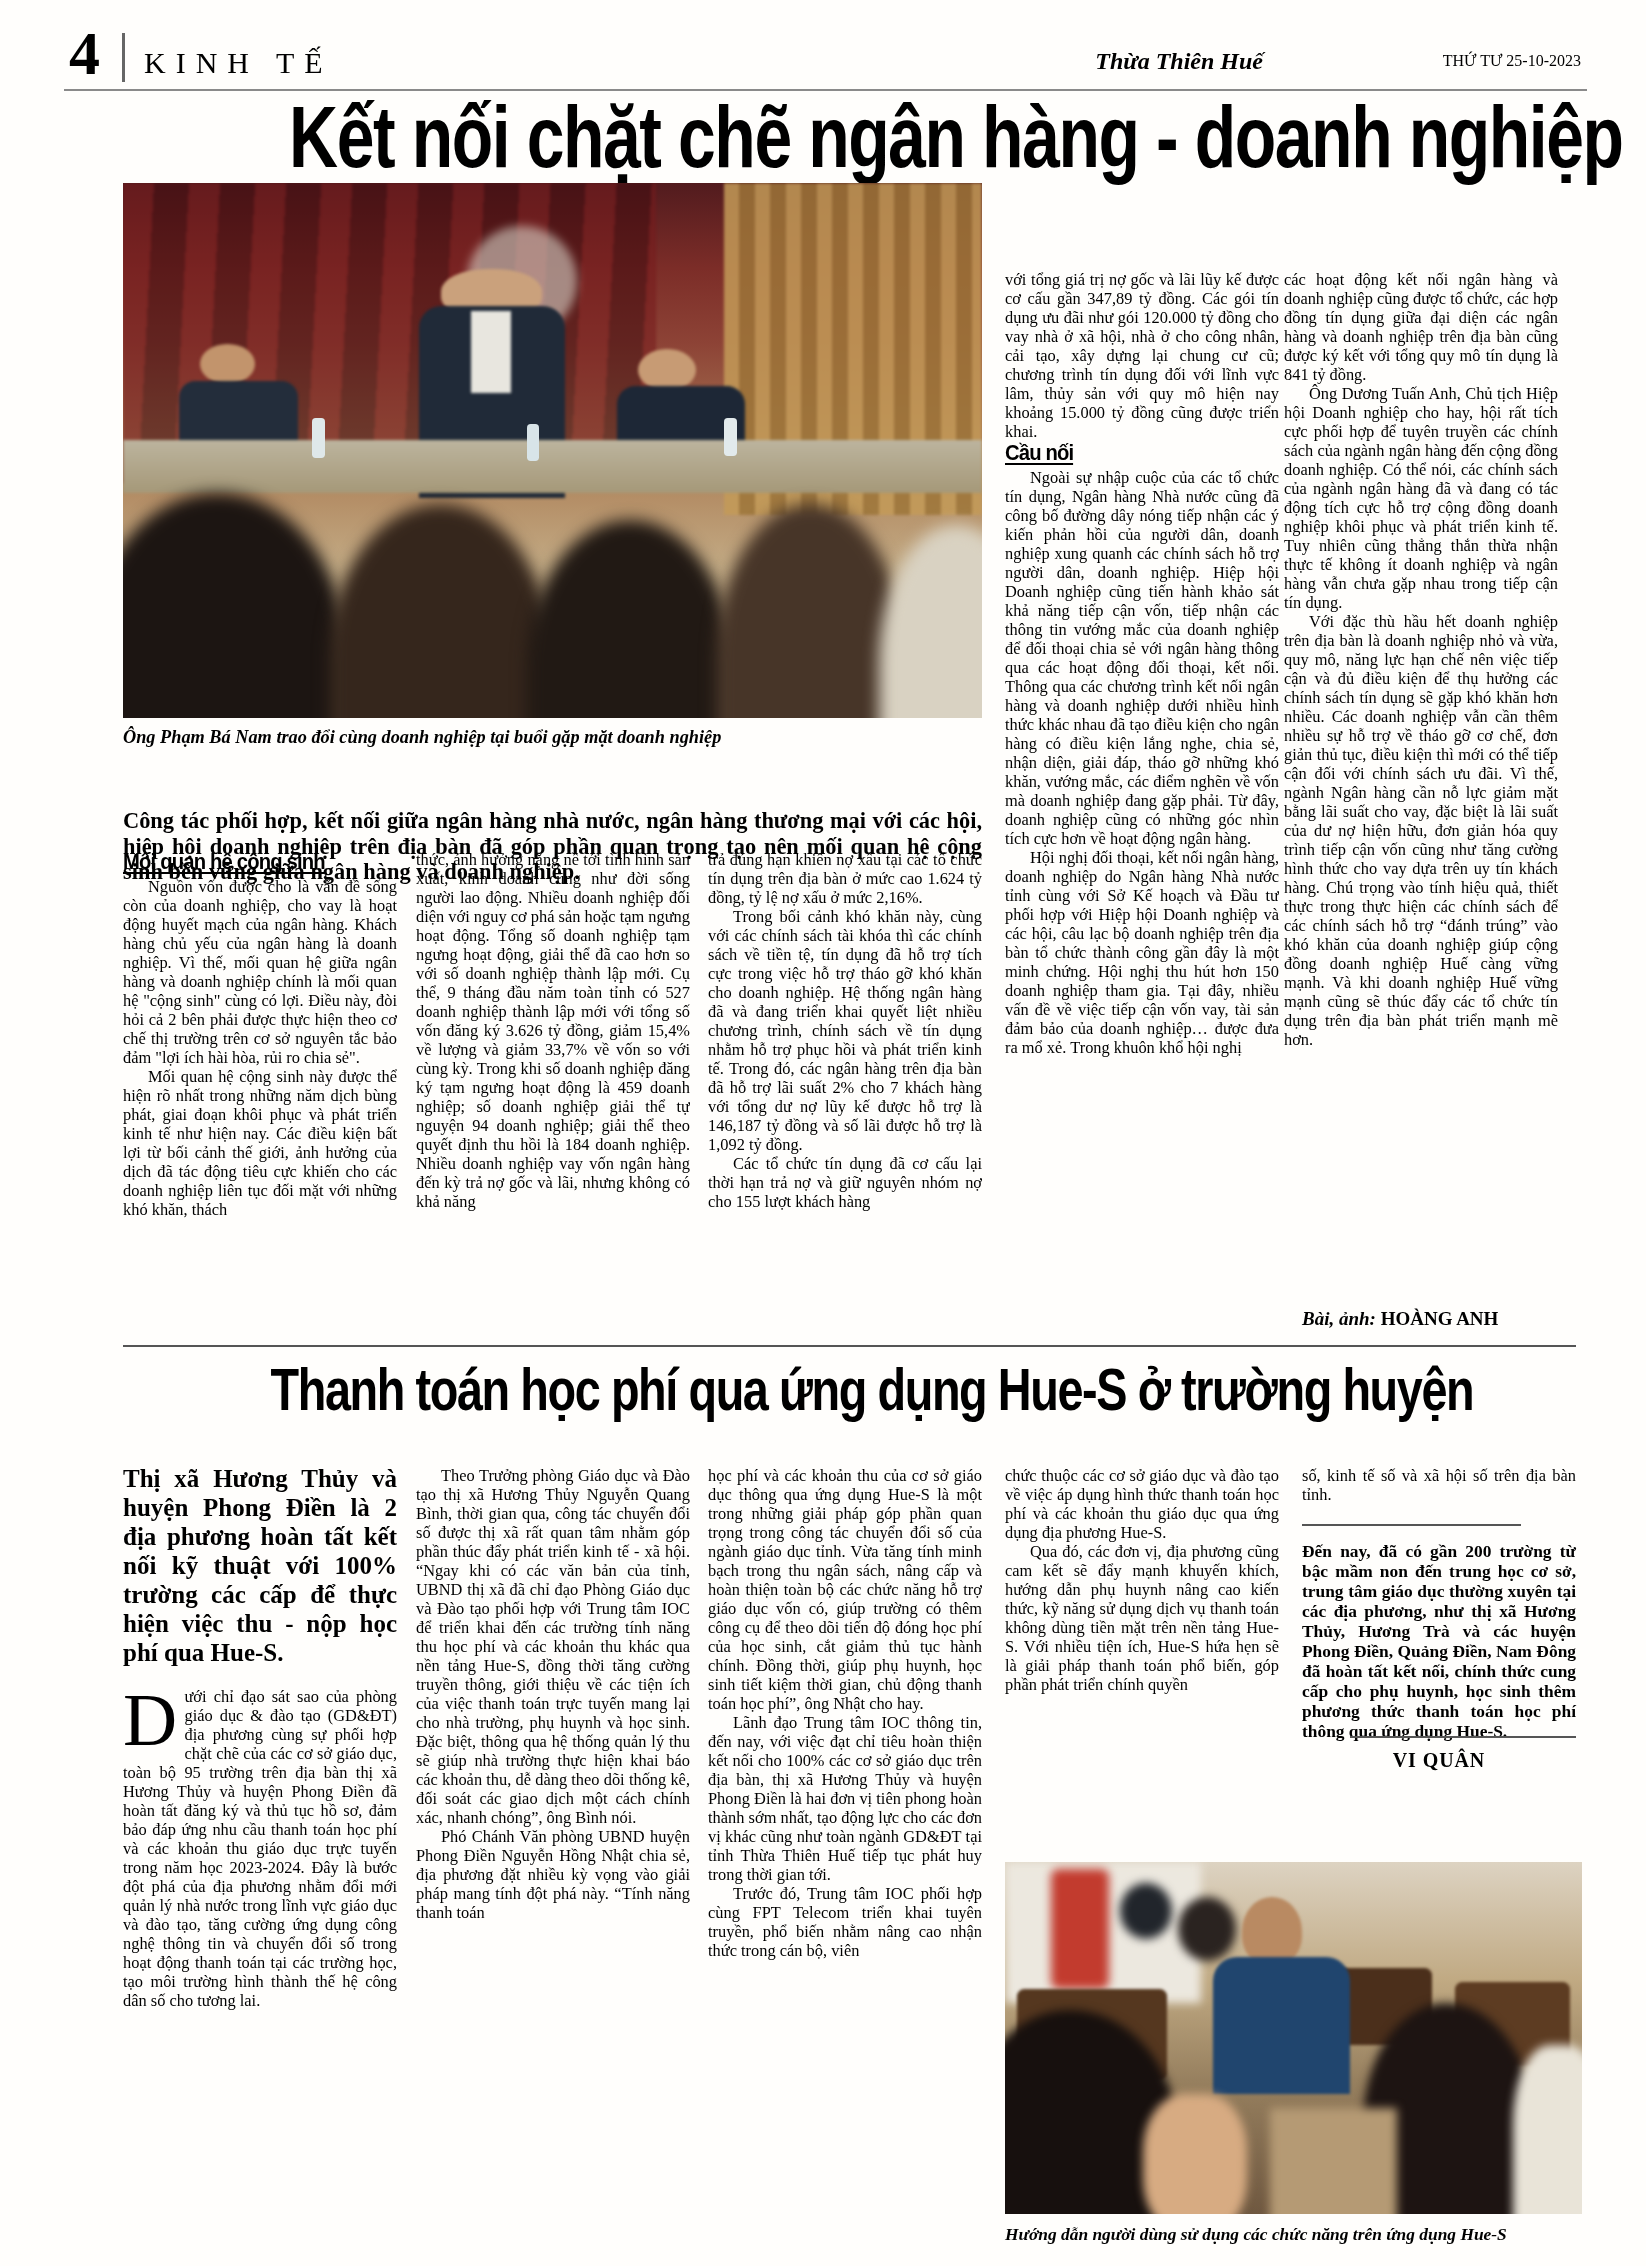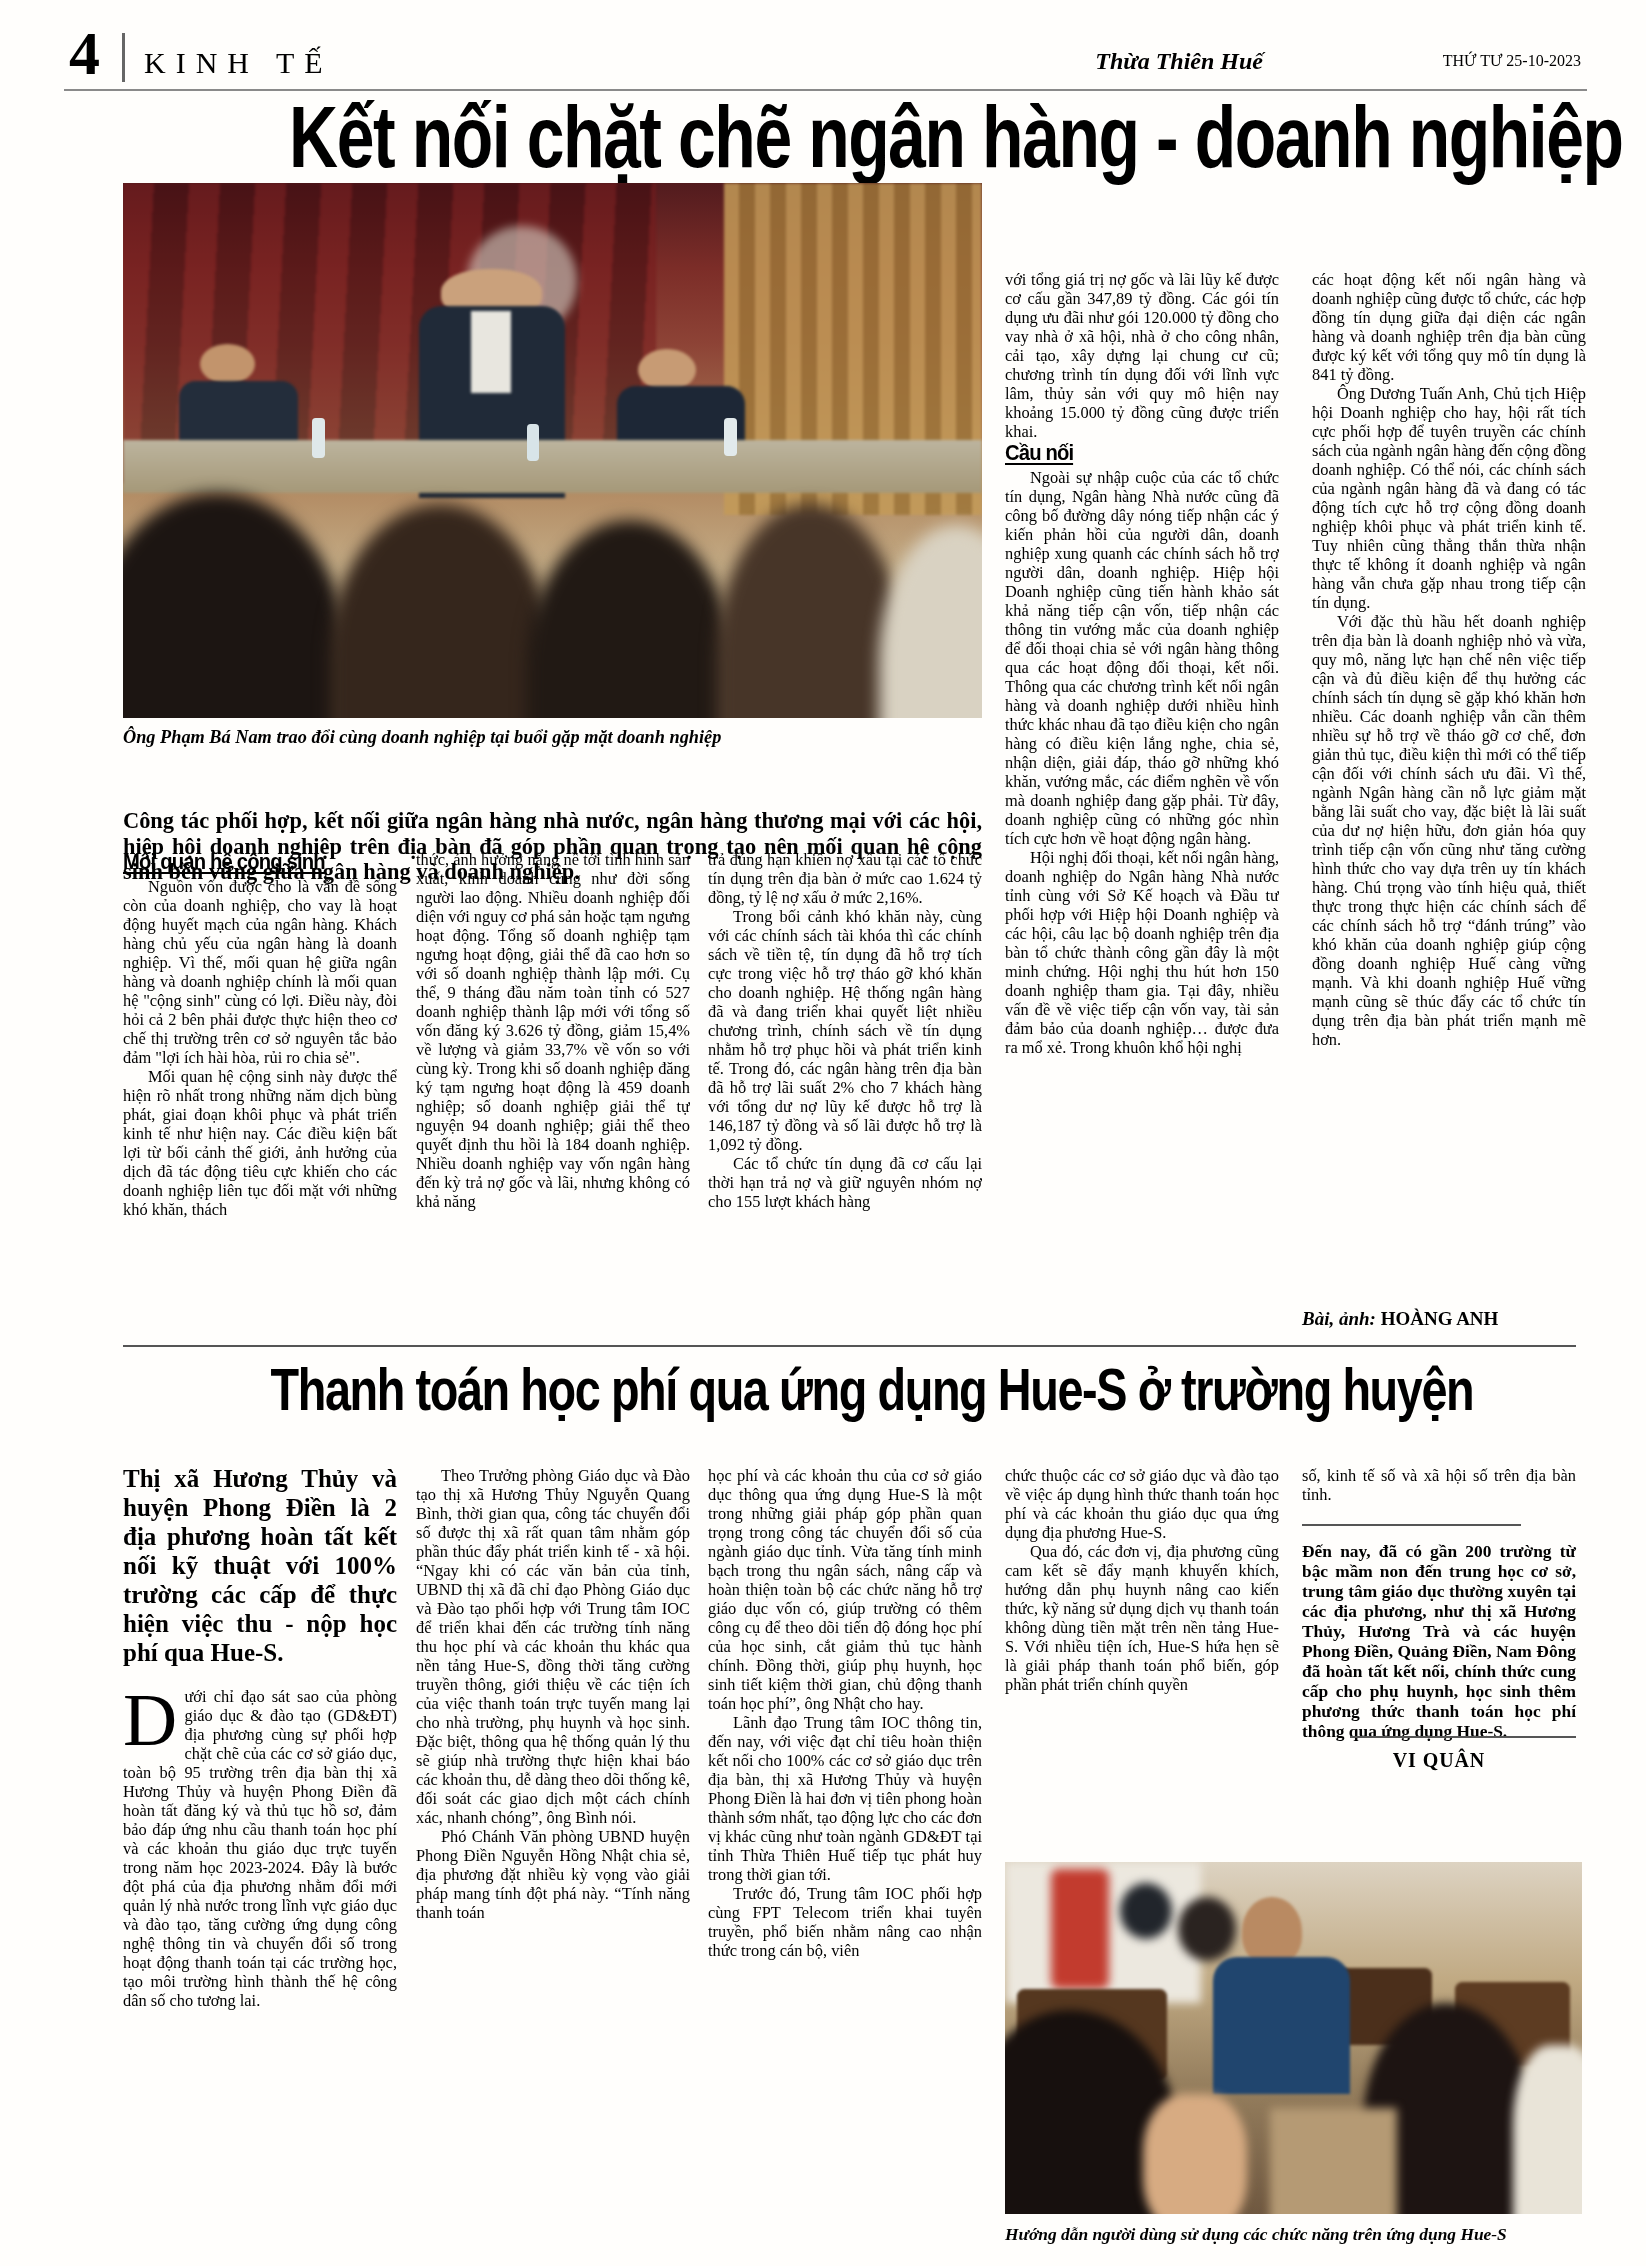--- a/index.html
+++ b/index.html
@@ -107,21 +107,21 @@
     <p>Trong bối cảnh khó khăn này, cùng với các chính sách tài khóa thì các chính sách về tiền tệ, tín dụng đã hỗ trợ tích cực trong việc hỗ trợ tháo gỡ khó khăn cho doanh nghiệp. Hệ thống ngân hàng đã và đang triển khai quyết liệt nhiều chương trình, chính sách về tín dụng nhằm hỗ trợ phục hồi và phát triển kinh tế. Trong đó, các ngân hàng trên địa bàn đã hỗ trợ lãi suất 2% cho 7 khách hàng với tổng dư nợ lũy kế được hỗ trợ là 146,187 tỷ đồng và số lãi được hỗ trợ là 1,092 tỷ đồng.</p>
     <p>Các tổ chức tín dụng đã cơ cấu lại thời hạn trả nợ và giữ nguyên nhóm nợ cho 155 lượt khách hàng</p>
   </div>
 
   <div class="abs col" style="left:1005px;top:270px;width:274px;height:1067px;">
     <p class="noind">với tổng giá trị nợ gốc và lãi lũy kế được cơ cấu gần 347,89 tỷ đồng. Các gói tín dụng ưu đãi như gói 120.000 tỷ đồng cho vay nhà ở xã hội, nhà ở cho công nhân, cải tạo, xây dựng lại chung cư cũ; chương trình tín dụng đối với lĩnh vực lâm, thủy sản với quy mô hiện nay khoảng 15.000 tỷ đồng cũng được triển khai.</p>
     <div><span class="subhead">Cầu nối</span></div>
     <p>Ngoài sự nhập cuộc của các tổ chức tín dụng, Ngân hàng Nhà nước cũng đã công bố đường dây nóng tiếp nhận các ý kiến phản hồi của người dân, doanh nghiệp xung quanh các chính sách hỗ trợ người dân, doanh nghiệp. Hiệp hội Doanh nghiệp cũng tiến hành khảo sát khả năng tiếp cận vốn, tiếp nhận các thông tin vướng mắc của doanh nghiệp để đối thoại chia sẻ với ngân hàng thông qua các hoạt động đối thoại, kết nối. Thông qua các chương trình kết nối ngân hàng và doanh nghiệp dưới nhiều hình thức khác nhau đã tạo điều kiện cho ngân hàng có điều kiện lắng nghe, chia sẻ, nhận diện, giải đáp, tháo gỡ những khó khăn, vướng mắc, các điểm nghẽn về vốn mà doanh nghiệp đang gặp phải. Từ đây, doanh nghiệp cũng có những góc nhìn tích cực hơn về hoạt động ngân hàng.</p>
     <p>Hội nghị đối thoại, kết nối ngân hàng, doanh nghiệp do Ngân hàng Nhà nước tỉnh cùng với Sở Kế hoạch và Đầu tư phối hợp với Hiệp hội Doanh nghiệp và các hội, câu lạc bộ doanh nghiệp trên địa bàn tổ chức thành công gần đây là một minh chứng. Hội nghị thu hút hơn 150 doanh nghiệp tham gia. Tại đây, nhiều vấn đề về việc tiếp cận vốn vay, tài sản đảm bảo của doanh nghiệp… được đưa ra mổ xẻ. Trong khuôn khổ hội nghị</p>
   </div>
-  <div class="abs col" style="left:1312px;top:270px;width:274px;height:1023px;">
+  <div class="abs col" style="left:1284px;top:270px;width:274px;height:1023px;">
     <p class="noind">các hoạt động kết nối ngân hàng và doanh nghiệp cũng được tổ chức, các hợp đồng tín dụng giữa đại diện các ngân hàng và doanh nghiệp trên địa bàn cũng được ký kết với tổng quy mô tín dụng là 841 tỷ đồng.</p>
     <p>Ông Dương Tuấn Anh, Chủ tịch Hiệp hội Doanh nghiệp cho hay, hội rất tích cực phối hợp để tuyên truyền các chính sách của ngành ngân hàng đến cộng đồng doanh nghiệp. Có thể nói, các chính sách của ngành ngân hàng đã và đang có tác động tích cực hỗ trợ cộng đồng doanh nghiệp khôi phục và phát triển kinh tế. Tuy nhiên cũng thẳng thắn thừa nhận thực tế không ít doanh nghiệp và ngân hàng vẫn chưa gặp nhau trong tiếp cận tín dụng.</p>
     <p>Với đặc thù hầu hết doanh nghiệp trên địa bàn là doanh nghiệp nhỏ và vừa, quy mô, năng lực hạn chế nên việc tiếp cận và đủ điều kiện để thụ hưởng các chính sách tín dụng sẽ gặp khó khăn hơn nhiều. Các doanh nghiệp vẫn cần thêm nhiều sự hỗ trợ về tháo gỡ cơ chế, đơn giản thủ tục, điều kiện thì mới có thể tiếp cận đối với chính sách ưu đãi. Vì thế, ngành Ngân hàng cần nỗ lực giảm mặt bằng lãi suất cho vay, đặc biệt là lãi suất của dư nợ hiện hữu, đơn giản hóa quy trình tiếp cận vốn cũng như tăng cường hình thức cho vay dựa trên uy tín khách hàng. Chú trọng vào tính hiệu quả, thiết thực trong thực hiện các chính sách để các chính sách hỗ trợ “đánh trúng” vào khó khăn của doanh nghiệp giúp cộng đồng doanh nghiệp Huế càng vững mạnh. Và khi doanh nghiệp Huế vững mạnh cũng sẽ thúc đẩy các tổ chức tín dụng trên địa bàn phát triển mạnh mẽ hơn.</p>
   </div>
   <div class="abs byline1" style="left:1302px;top:1308px;width:274px;">
     <span class="lbl">Bài, ảnh:</span>
     <span class="nm">HOÀNG ANH</span>
   </div>
 
   <div class="abs rule-thin" style="left:123px;width:1453px;top:1345px;"></div>

